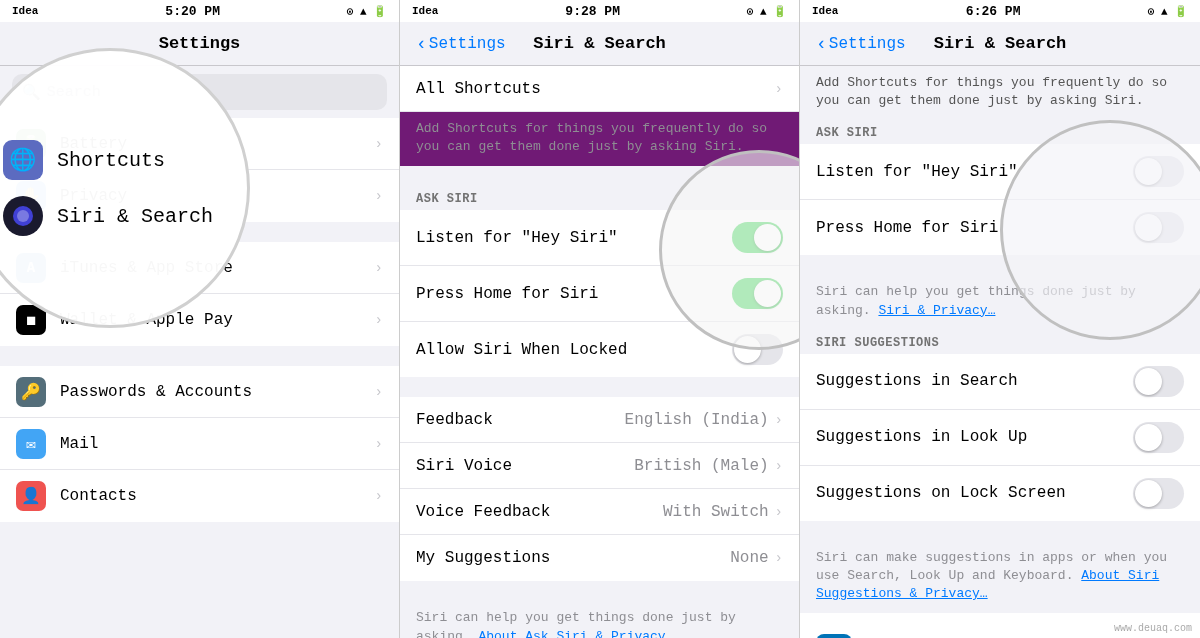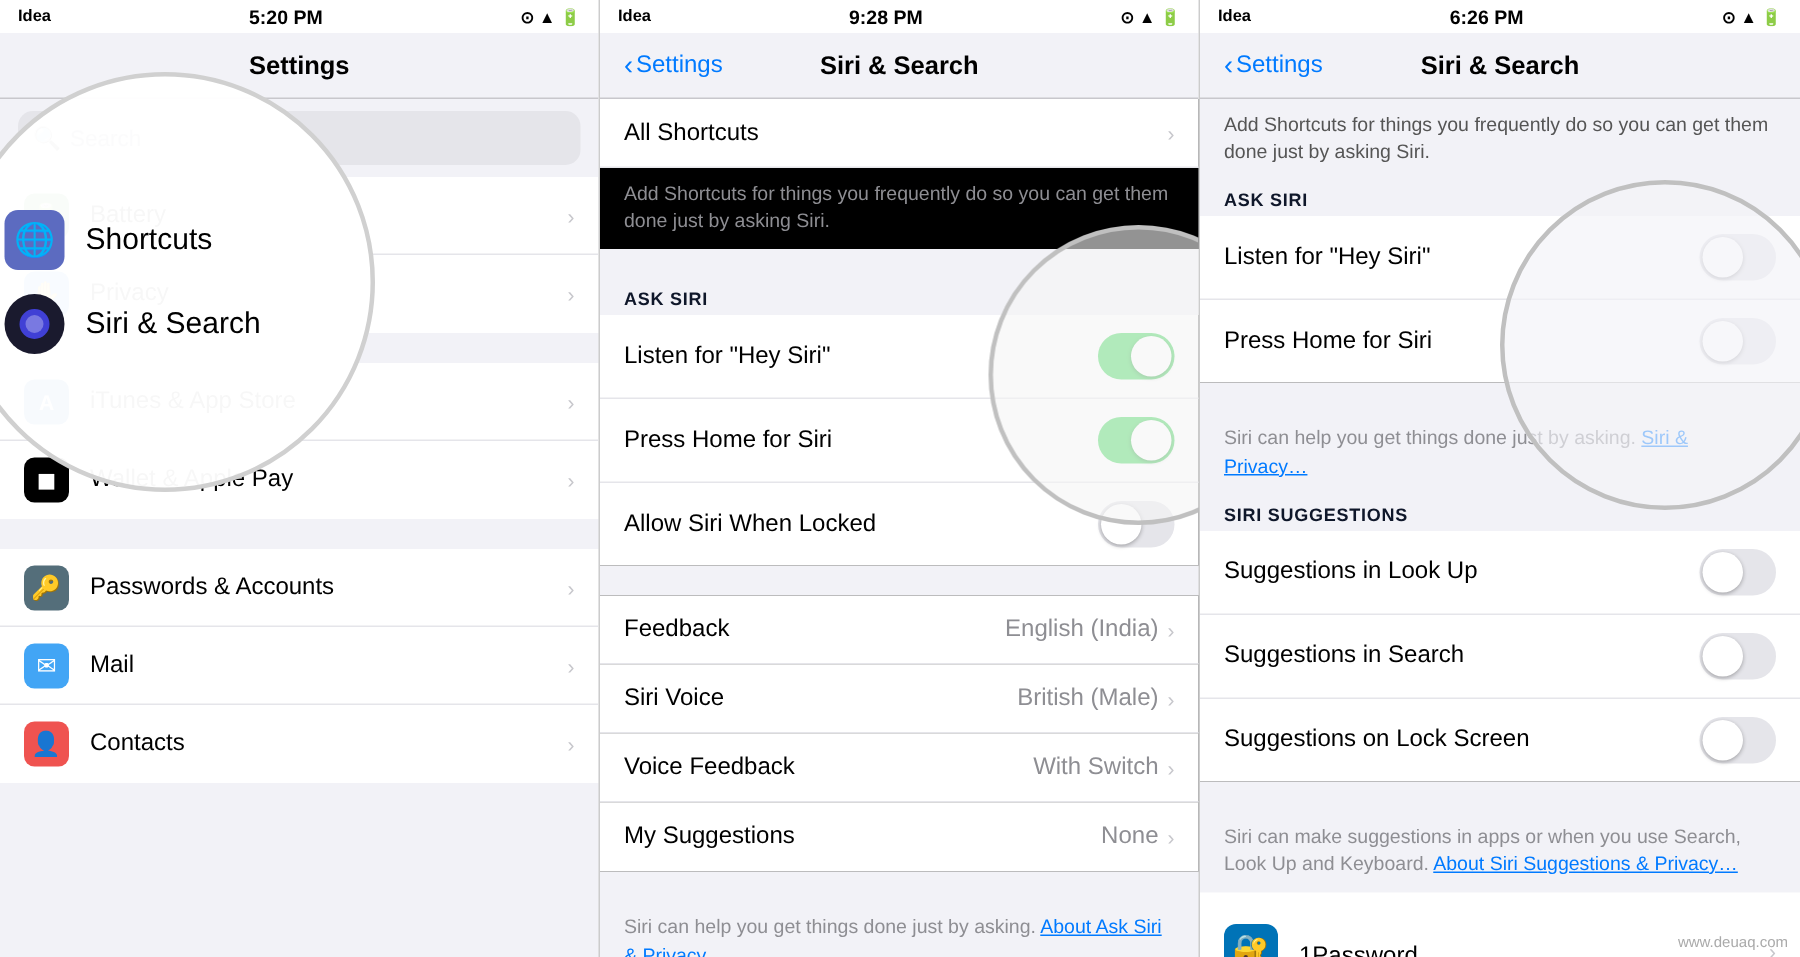--- a/index.html
+++ b/index.html
@@ -15,20 +15,21 @@
     
     .panel {
       width: 400px;
       height: 638px;
       background: #f2f2f7;
       display: flex;
       flex-direction: column;
       overflow: hidden;
       position: relative;
       border-right: 1px solid #ccc;
+      font-family: Liberation Mono, monospace;
     }
 
     .status-bar {
       background: #fff;
       height: 22px;
       display: flex;
       align-items: center;
       justify-content: space-between;
       padding: 0 12px;
       font-size: 12px;
@@ -182,28 +183,28 @@
       transform: translateX(-50%);
       font-size: 17px;
       font-weight: 700;
     }
 
     .siri-list {
       flex: 1;
       overflow-y: auto;
     }
     .siri-group {
-      background: #000000;
+      background: #701a75;
       margin-bottom: 20px;
     }
     .siri-section-header {
       padding: 6px 16px 4px;
       font-size: 12px;
       font-weight: 600;
-      color: #0f172a;
+      color: #737373;
       text-transform: uppercase;
       letter-spacing: 0.5px;
     }
     .siri-item {
       display: flex;
       align-items: center;
       padding: 12px 16px;
       border-bottom: 1px solid #e5e5ea;
       min-height: 46px;
       background: #fff;
@@ -549,27 +550,27 @@
       </div>
     </div>
 
     <div class="siri-note">
       Siri can help you get things done just by asking. <a href="#">Siri &amp; Privacy…</a>
     </div>
 
     <div class="siri-section-header">SIRI SUGGESTIONS</div>
     <div class="siri-group">
       <div class="siri-item">
+        <span class="siri-item-label">Suggestions in Search</span>
+        <div class="toggle off">
+          <div class="toggle-thumb"></div>
+        </div>
+      </div>
+      <div class="siri-item">
         <span class="siri-item-label">Suggestions in Look Up</span>
-        <div class="toggle off">
-          <div class="toggle-thumb"></div>
-        </div>
-      </div>
-      <div class="siri-item">
-        <span class="siri-item-label">Suggestions in Search</span>
         <div class="toggle off">
           <div class="toggle-thumb"></div>
         </div>
       </div>
       <div class="siri-item">
         <span class="siri-item-label">Suggestions on Lock Screen</span>
         <div class="toggle off">
           <div class="toggle-thumb"></div>
         </div>
       </div>

